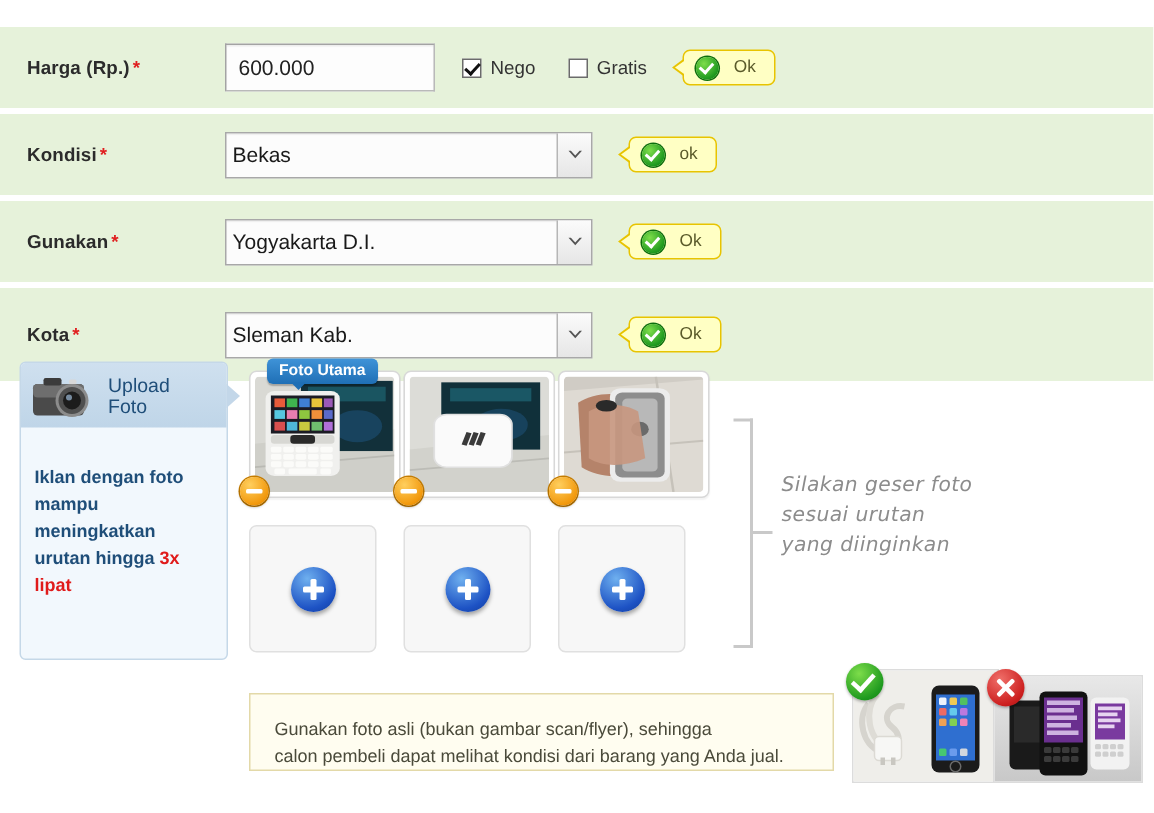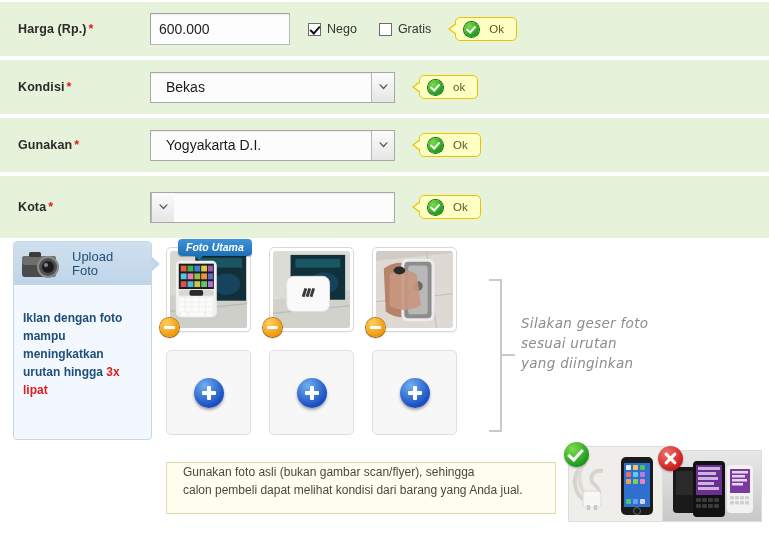--- a/index.html
+++ b/index.html
@@ -13,20 +13,21 @@
     position:relative;
   }
 
   
   .form-row{
     position:absolute;
     left:0; width:769px;
     background:#e6f2da;
     display:flex;
     align-items:center;
+    margin-top:16px;
   }
   .row-harga   { top:2px;   height:54px; }
   .row-kondisi { top:60px;  height:54px; }
   .row-propinsi{ top:118px; height:54px; }
   .row-kota    { top:176px; height:62px; }
 
   .field-label{
     width:150px;
     padding-left:18px;
     box-sizing:border-box;
@@ -80,21 +81,21 @@
     position:relative;
     width:245px;height:31px;
     box-sizing:border-box;
     border:1px solid #a8a8a8;
     background:#fcfcfc;
     display:flex;align-items:center;
     box-shadow:inset 0 1px 1px rgba(0,0,0,.06);
   }
   .select-value{
     flex:1;
-    padding-left:15px;
+    padding-left:4px;
     font-size:14px;
     color:#1a1a1a;
     white-space:nowrap;
     overflow:hidden;
   }
   .select-arrow{
     width:22px;height:29px;
     border-left:1px solid #b6b6b6;
     background:linear-gradient(#fbfbfb,#e6e6e6);
     display:flex;align-items:center;justify-content:center;
@@ -186,28 +187,27 @@
     font-weight:bold;
     font-size:12px;
     line-height:18px;
     color:#1f4e79;
   }
   .hl-red{color:#e01b1b;}
 
   
   .thumb{
     position:absolute;
-    width:85px;height:85px;
+    width:101px;height:85px;
     border:1px solid #d8d8d8;
     border-radius:5px;
     background:#fff;
     box-sizing:border-box;
     padding:3px;
     box-shadow:0 1px 1px rgba(0,0,0,.05);
-    font-style:italic;
   }
   .thumb .pic{width:100%;height:100%;border-radius:3px;overflow:hidden;position:relative;}
   .thumb .pic svg{display:block;width:100%;height:100%;}
   .t1{left:166px;top:9px;}
   .t2{left:269px;top:9px;}
   .t3{left:372px;top:9px;}
   .minus-badge{
     position:absolute;left:-7px;bottom:-6px;
     width:19px;height:19px;border-radius:50%;
     background:radial-gradient(circle at 35% 28%, #ffcf5e, #f2990d 70%, #d07c00);
@@ -288,21 +288,21 @@
     white-space:pre-line;
   }
 
   
   .note-box{
     position:absolute;left:166px;top:224px;
     width:390px;height:52px;
     background:#fffdf0;
     border:1px solid #e3d9a8;
     box-sizing:border-box;
-    display:flex;align-items:flex-start;
+    display:flex;align-items:flex-end;
     padding-left:16px;
   }
   .note-text{
     font-size:12px;line-height:18px;color:#4a4a3a;
     white-space:pre-line;
   }
 
   
   .example{
     position:absolute;
@@ -390,20 +390,21 @@
     <span class="ok-icon"></span>
     <span class="ok-text">Ok</span>
   </div>
 </div>
 
 <div class="form-row row-kota">
   <div class="field-label">
     <span>Kota</span><span class="req">*</span>
   </div>
   <div class="select-wrap">
+    <span class="select-value">Sleman Kab.</span>
     <span class="select-arrow">
       <svg width="11" height="8" viewBox="0 0 11 8">
           <path d="M1 1.5 L5.5 6.5 L10 1.5 L8.4 1.5 L5.5 4.6 L2.6 1.5 Z" fill="#555"></path>
         </svg>
     </span>
   </div>
   <div class="ok-callout">
     <span class="ok-icon"></span>
     <span class="ok-text">Ok</span>
   </div>

